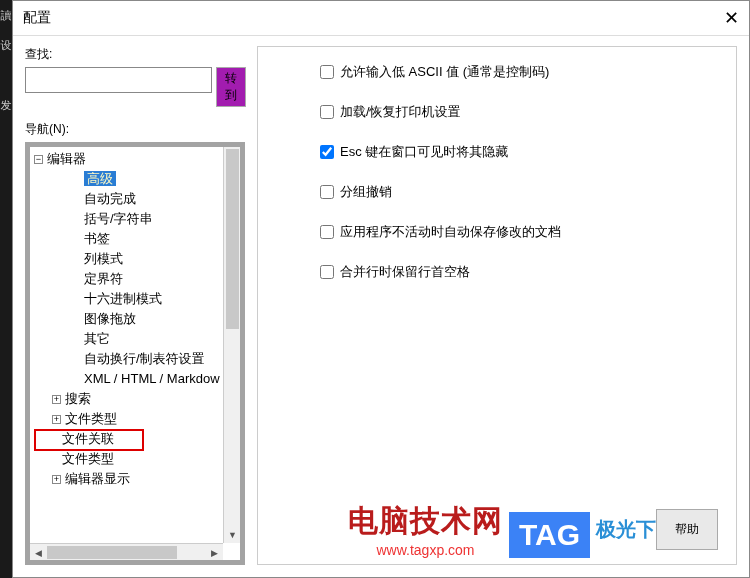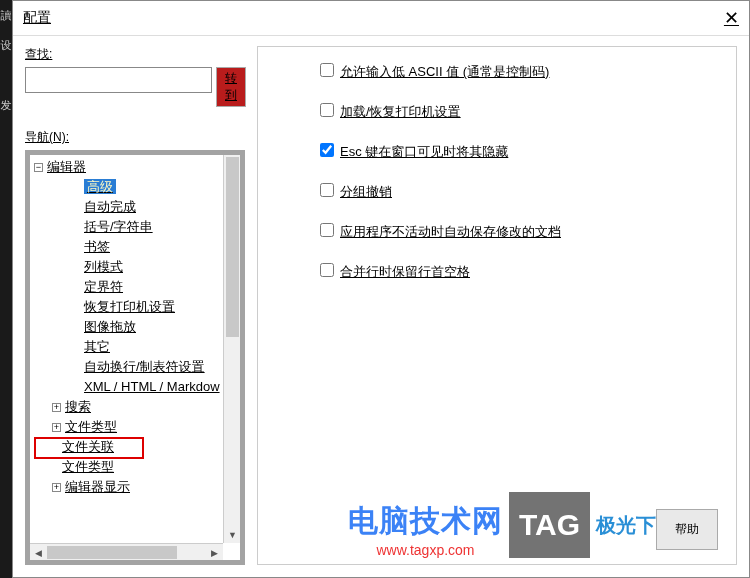--- a/index.html
+++ b/index.html
@@ -12,21 +12,20 @@
   overflow: hidden;
 }
 .window {
   background: #fff;
   width: 738px;
   height: 578px;
   margin-left: 12px;
   border: 1px solid #888;
   display: flex;
   flex-direction: column;
-  text-decoration: underline;
 }
 .titlebar {
   display: flex;
   justify-content: space-between;
   align-items: center;
   padding: 6px 10px;
   border-bottom: 1px solid #ddd;
 }
 .titlebar .title { font-size: 14px; }
 .titlebar .close { font-size: 18px; cursor: pointer; }
@@ -43,27 +42,27 @@
 }
 .search-label { margin-bottom: 4px; font-size: 12px;}
 .search-row { display: flex; gap: 4px; margin-bottom: 14px; }
 .search-input {
   flex: 1;
   border: 1px solid #888;
   height: 26px;
   padding: 2px 4px;
 }
 .goto-btn {
-  background: #b91c1c;
+  background: #a21caf;
   border: 1px solid #aaa;
   padding: 2px 8px;
   font-size: 12px;
   cursor: pointer;
 }
-.nav-label { margin-bottom: 4px; font-size: 12px; margin-top: 8px;}
+.nav-label { margin-bottom: 4px; font-size: 12px;}
 .tree-container {
   border: 5px solid #a3a3a3;
   flex: 1;
   position: relative;
   overflow: hidden;
 }
 .tree {
   list-style: none;
   padding: 2px 0;
   font-size: 13px;
@@ -137,45 +136,45 @@
 }
 .scrollbar-h .arrow.left{left:0;} .scrollbar-h .arrow.right{right:0;}
 .right-panel {
   flex: 1;
   border: 1px solid #ccc;
   padding: 16px 18px;
   position: relative;
 }
 .checkbox-row {
   display: flex;
-  align-items: flex-start;
+  align-items: center;
   margin-bottom: 22px;
   font-size: 13px;
   padding-left: 44px;
 }
 .checkbox-row input[type=checkbox]{
   width:14px;height:14px;margin-right:6px;
 }
 .watermark {
   position: absolute;
   bottom: 6px;
   left: 90px;
   display: flex;
   align-items: flex-end;
   gap: 0;
 }
 .wm1 { text-align: center; }
-.wm1 .big { font-size: 30px; font-weight: bold; color: #3b82f6; letter-spacing:1px;}
+.wm1 .big { font-size: 30px; font-weight: bold; color: #b91c1c; letter-spacing:1px;}
 .wm1 .small { font-size: 14px; color: #e33; }
 .wm-tag {
-  background: #737373;
+  background: #3b82f6;
   color: #fff;
   font-weight: bold;
   font-size: 30px;
-  padding: 16px 10px;
+  padding: 6px 10px;
   margin-left: 6px;
 }
 .wm2 {
   color: #2a8fd6;
   font-size: 20px;
   font-weight: bold;
   margin-left: 6px;
   align-self: center;
 }
 .help-btn {
@@ -223,21 +222,21 @@
         <ul class="tree">
           <li>
             <span class="expander">−</span><span>编辑器</span>
           </li>
           <li class="indent2"><span class="dots"></span><span class="selected">高级</span></li>
           <li class="indent2"><span class="dots"></span><span>自动完成</span></li>
           <li class="indent2"><span class="dots"></span><span>括号/字符串</span></li>
           <li class="indent2"><span class="dots"></span><span>书签</span></li>
           <li class="indent2"><span class="dots"></span><span>列模式</span></li>
           <li class="indent2"><span class="dots"></span><span>定界符</span></li>
-          <li class="indent2"><span class="dots"></span><span>恢复打印机设置</span></li>
+          <li class="indent2"><span class="dots"></span><span>十六进制模式</span></li>
           <li class="indent2"><span class="dots"></span><span>图像拖放</span></li>
           <li class="indent2"><span class="dots"></span><span>其它</span></li>
           <li class="indent2"><span class="dots"></span><span>自动换行/制表符设置</span></li>
           <li class="indent2"><span class="dots"></span><span>XML / HTML / Markdow</span></li>
           <li class="indent1"><span class="expander">+</span><span>搜索</span></li>
           <li class="indent1"><span class="expander">+</span><span>文件类型</span></li>
           <li class="indent1"><span class="dots"></span><span>文件关联</span></li>
           <li class="indent1"><span class="dots"></span><span>文件类型</span></li>
           <li class="indent1"><span class="expander">+</span><span>编辑器显示</span></li>
         </ul>

